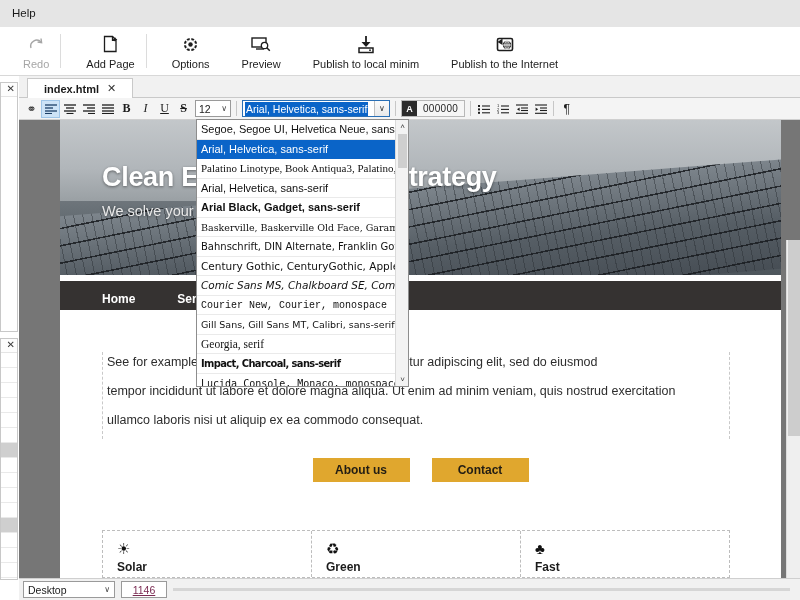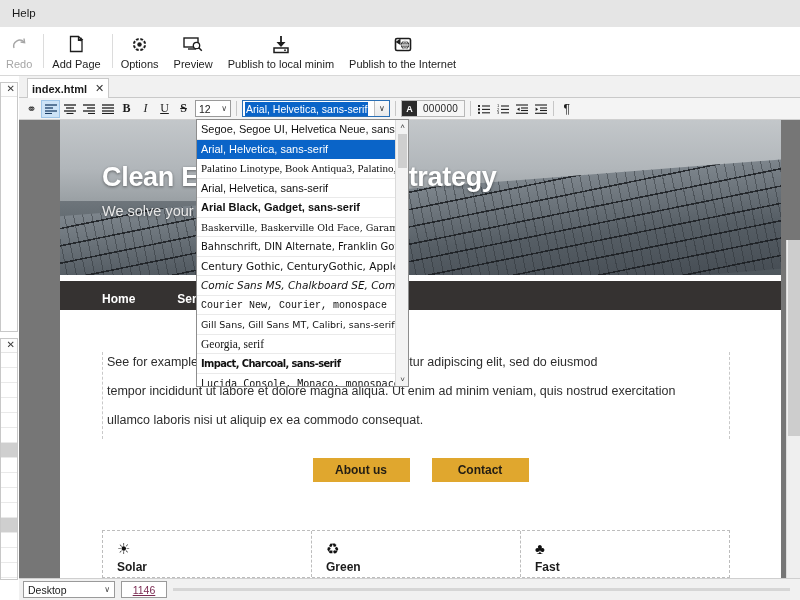--- a/index.html
+++ b/index.html
@@ -24,21 +24,21 @@
 
   
   .ribbon {
     position: absolute; left: 0; top: 28px; width: 800px; height: 48px;
     background: #ffffff; border-bottom: 1px solid #d8d8d8;
     display: flex; align-items: flex-start;
   }
   .rb-item {
     height: 48px; display: flex; flex-direction: column;
     align-items: center; justify-content: center;
-    padding: 2px 9px 3px 6px; position: relative;
+    padding: 2px 9px 3px 23px; position: relative;
   }
   .rb-item .glyph { height: 22px; display: flex; align-items: center; justify-content: center; }
   .rb-item .lbl { font-size: 11px; color: #1d1d1d; margin-top: 3px; white-space: nowrap; }
   .rb-item.disabled .lbl { color: #a6a6a6; }
   .rb-sep { width: 1px; height: 34px; background: #dcdcdc; margin: 6px 2px 0 2px; }
 
   
   .dock-panel {
     position: absolute; left: 0; background: #ffffff;
     border: 1px solid #c8c8c8;
@@ -64,21 +64,21 @@
   }
 
   
   .tabstrip {
     position: absolute; left: 0; top: 0; width: 781px; height: 22px;
     background: #f1f1f1; border-bottom: 1px solid #c9c9c9;
   }
   .tab {
     position: absolute; left: 8px; top: 2px; height: 20px;
     background: #ffffff; border: 1px solid #c9c9c9; border-bottom: none;
-    padding: 0 4px; display: flex; align-items: center; gap: 8px;
+    padding: 0 16px; display: flex; align-items: center; gap: 8px;
   }
   .tab .t-label { font-size: 11px; font-weight: bold; color: #1a1a1a; }
   .tab .t-x { font-size: 11px; color: #333; }
 
   
   .fmtbar {
     position: absolute; left: 0; top: 22px; width: 781px; height: 22px;
     background: #f4f4f4; border-bottom: 1px solid #cfcfcf;
     display: flex; align-items: center; padding-left: 3px;
   }

